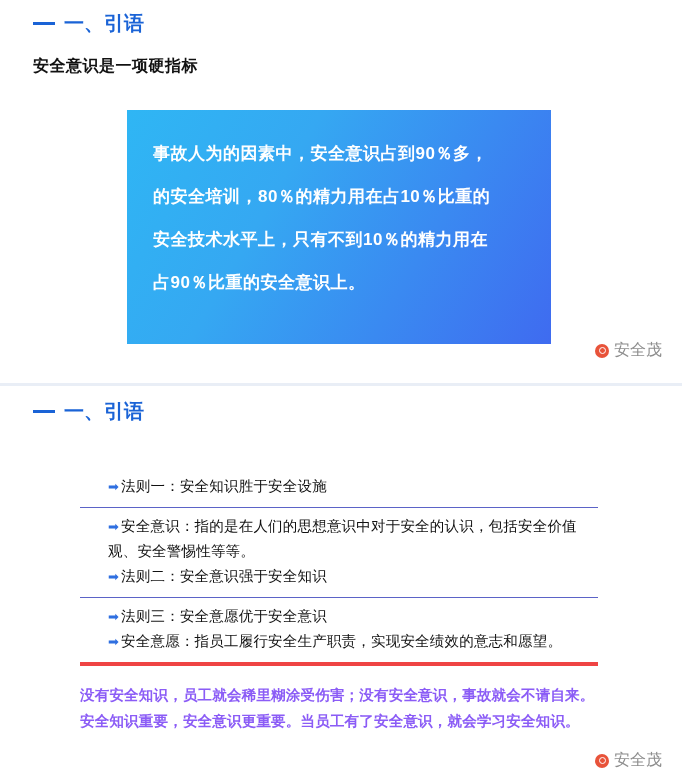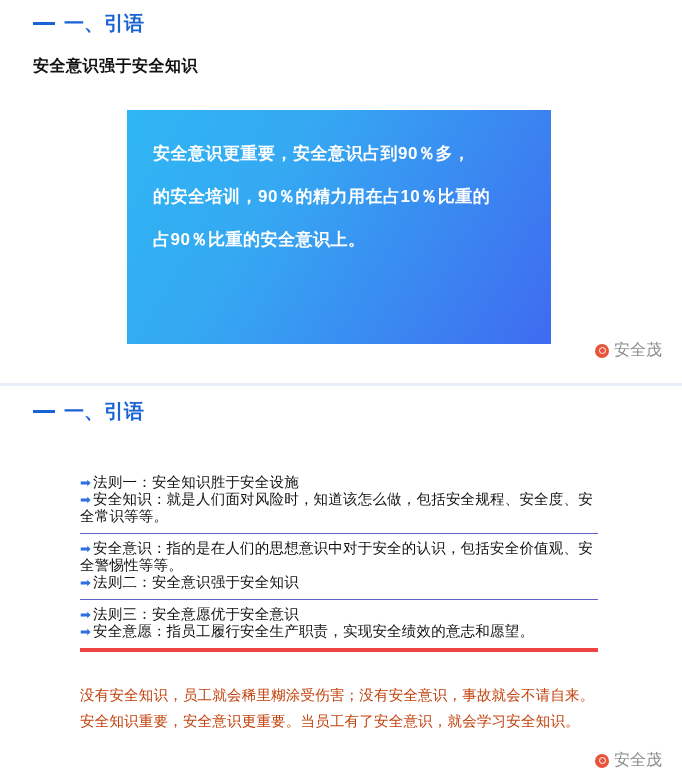--- a/index.html
+++ b/index.html
@@ -137,58 +137,60 @@
   }
   .rule-block {
     padding: 6px 0 8px 0;
     border-bottom: 1px solid #5b63c7;
   }
   .rule-block.last {
     border-bottom: 4px solid #ef4444;
   }
   .rule-line {
     font-size: 14.5px;
-    line-height: 17px;
+    line-height: 25px;
     color: #111111;
     letter-spacing: 0.2px;
+    margin-left: 28px;
   }
   .bullet {
     color: #2f6fe0;
     font-size: 13px;
     margin-right: 2px;
   }
   .closing {
     position: absolute;
     left: 80px;
     top: 296px;
     width: 518px;
     font-size: 14.5px;
     line-height: 26px;
-    font-weight: normal;
-    color: #c2410c;
+    font-weight: bold;
+    color: #8b5cf6;
     letter-spacing: 0.2px;
   }
 </style>
 </head>
 <body>
 
 <div class="page">
 
   <div class="slide1">
 
     <div class="section-title s1-title">
       <span class="title-bar"></span>
       <span>一、引语</span>
     </div>
 
-    <div class="s1-sub">安全意识强于安全知识</div>
+    <div class="s1-sub">安全意识是一项硬指标</div>
 
     <div class="quote-box">
-      <div class="quote-line">安全意识更重要，安全意识占到90％多，</div>
-      <div class="quote-line">的安全培训，90％的精力用在占10％比重的</div>
+      <div class="quote-line">事故人为的因素中，安全意识占到90％多，</div>
+      <div class="quote-line">的安全培训，80％的精力用在占10％比重的</div>
+      <div class="quote-line">安全技术水平上，只有不到10％的精力用在</div>
       <div class="quote-line">占90％比重的安全意识上。</div>
     </div>
 
     <div class="wm wm1">
       <span class="wm-logo"></span>
       <span>安全茂</span>
     </div>
   </div>
 
   <div class="divider"></div>
@@ -198,23 +200,20 @@
     <div class="section-title s2-title">
       <span class="title-bar"></span>
       <span>一、引语</span>
     </div>
 
     <div class="rules">
 
       <div class="rule-block">
         <div class="rule-line">
           <span class="bullet">➡</span><span>法则一：安全知识胜于安全设施</span>
-        </div>
-        <div class="rule-line">
-          <span class="bullet">➡</span><span>安全知识：就是人们面对风险时，知道该怎么做，包括安全规程、安全度、安全常识等等。</span>
         </div>
       </div>
 
       <div class="rule-block">
         <div class="rule-line">
           <span class="bullet">➡</span><span>安全意识：指的是在人们的思想意识中对于安全的认识，包括安全价值观、安全警惕性等等。</span>
         </div>
         <div class="rule-line">
           <span class="bullet">➡</span><span>法则二：安全意识强于安全知识</span>
         </div>

